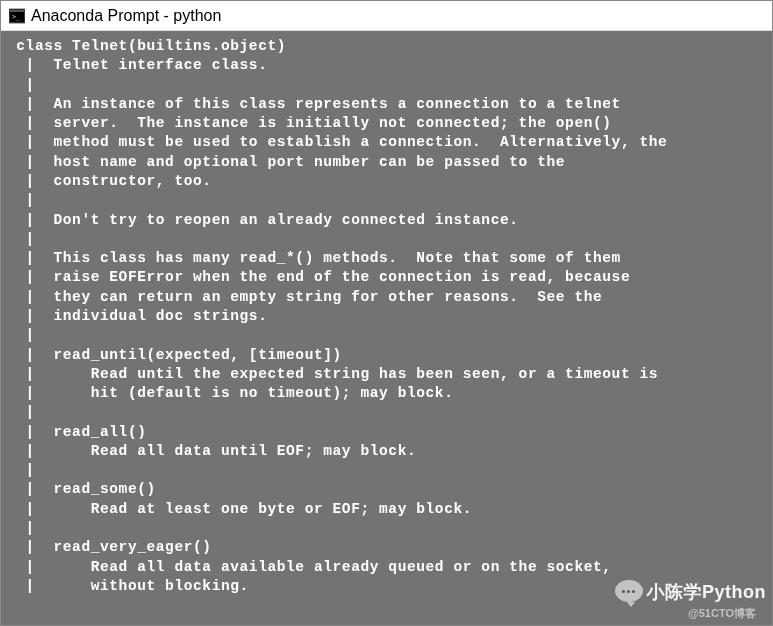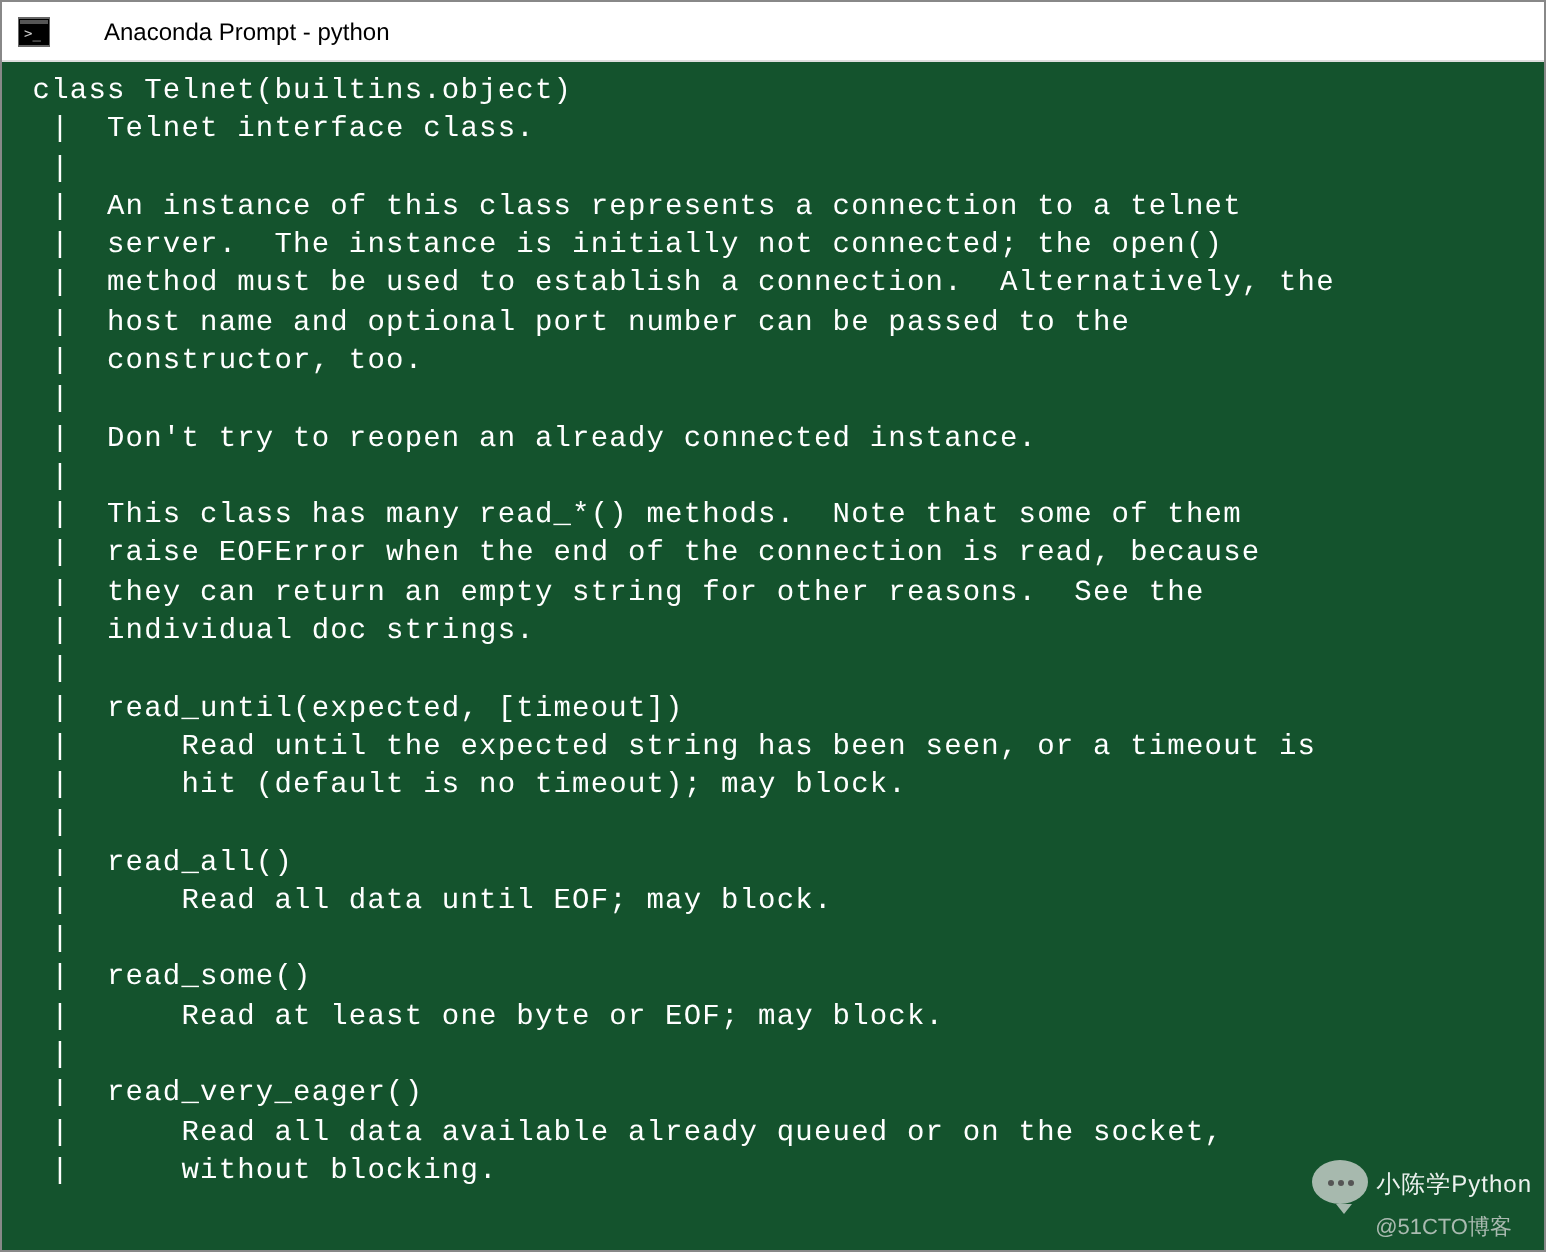--- a/index.html
+++ b/index.html
@@ -35,30 +35,30 @@
       margin-right: 6px;
       display: flex;
       align-items: center;
       justify-content: center;
     }
     .titlebar-icon svg {
       width: 16px;
       height: 16px;
     }
     .titlebar-text {
-      font-size: 12px;
+      font-size: 16px;
       color: #000;
-      margin-left: 21px;
     }
     .terminal {
       flex: 1;
-      background: #14532d;
+      background: #737373;
       padding: 6px 0 6px 6px;
       overflow: hidden;
       position: relative;
+      font-weight: bold;
     }
     .terminal-text {
       font-family: "Consolas", "Courier New", monospace;
       font-size: 14.5px;
       line-height: 1.33;
       color: #fff;
       white-space: pre;
       letter-spacing: 0.6px;
     }
     .watermark-group {
@@ -103,21 +103,21 @@
     .wm-dots {
       width: 3px;
       height: 3px;
       background: #555;
       border-radius: 50%;
       box-shadow: -5px 0 0 #555, 5px 0 0 #555;
     }
     .wm-text {
       color: rgba(255,255,255,0.92);
       font-family: "Microsoft YaHei", Arial, sans-serif;
-      font-size: 12px;
+      font-size: 18px;
       letter-spacing: 0.5px;
       padding-right: 6px;
     }
     .wm-sub {
       color: rgba(220,220,220,0.75);
       font-family: "Microsoft YaHei", Arial, sans-serif;
       font-size: 11px;
       padding-right: 16px;
     }
   </style>

